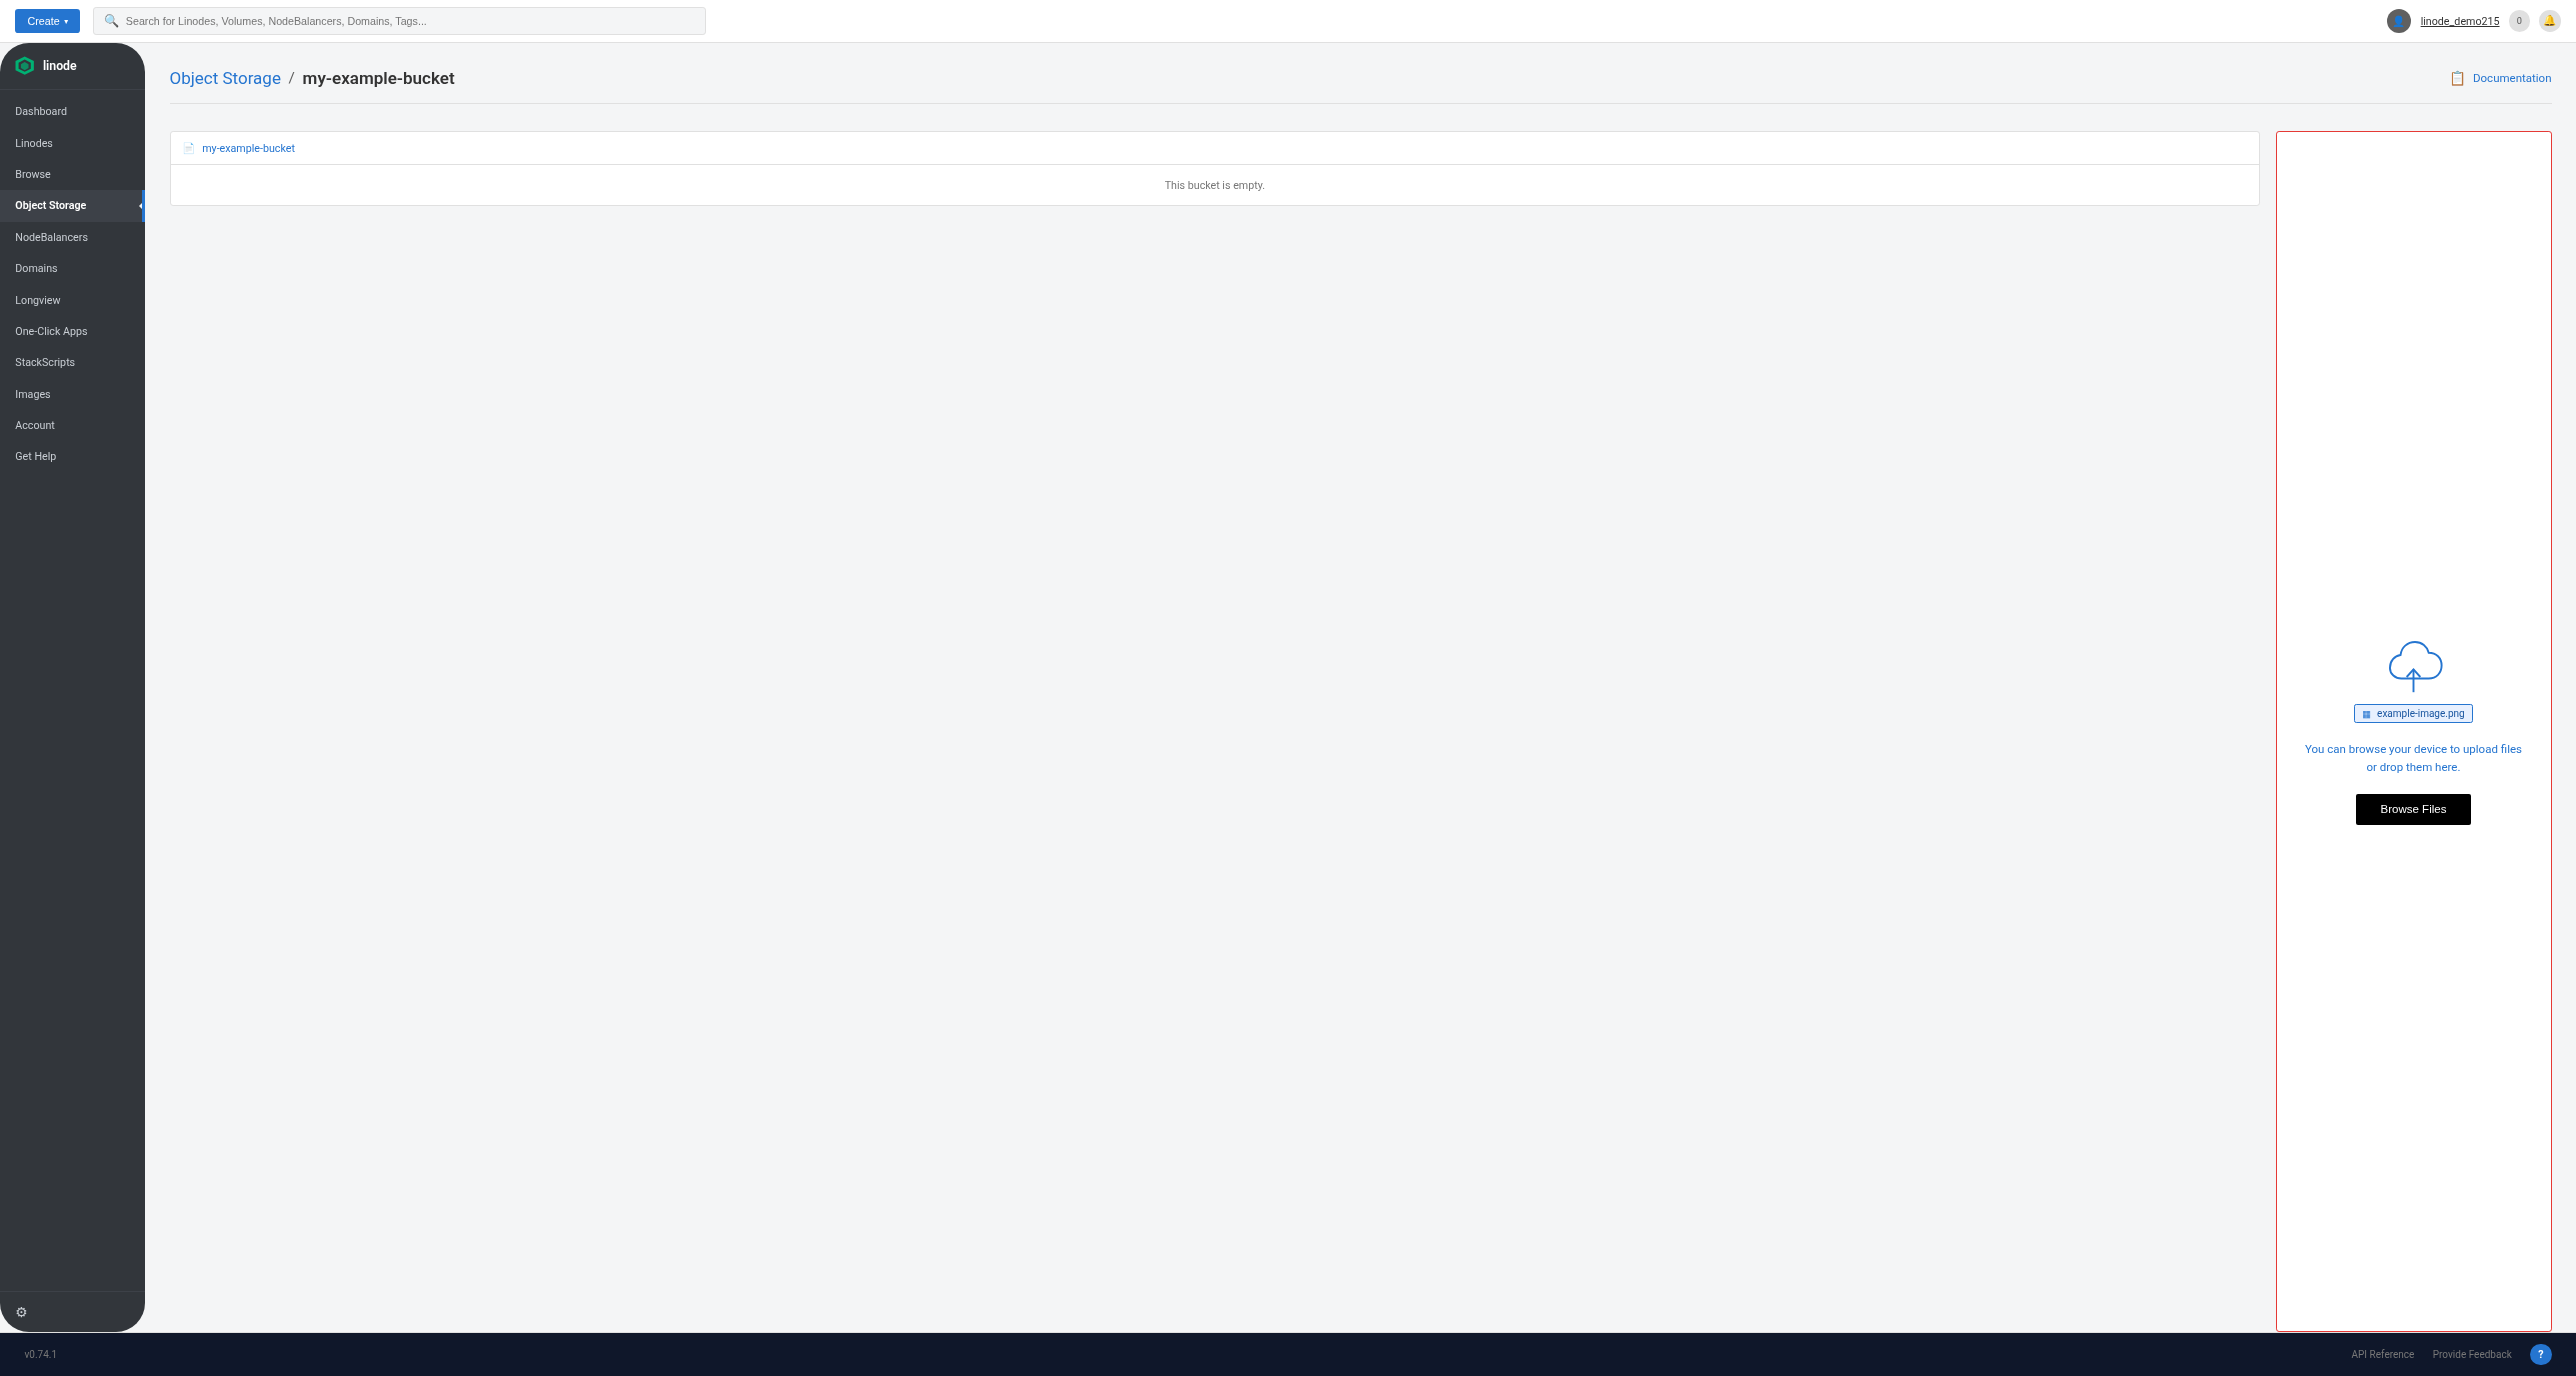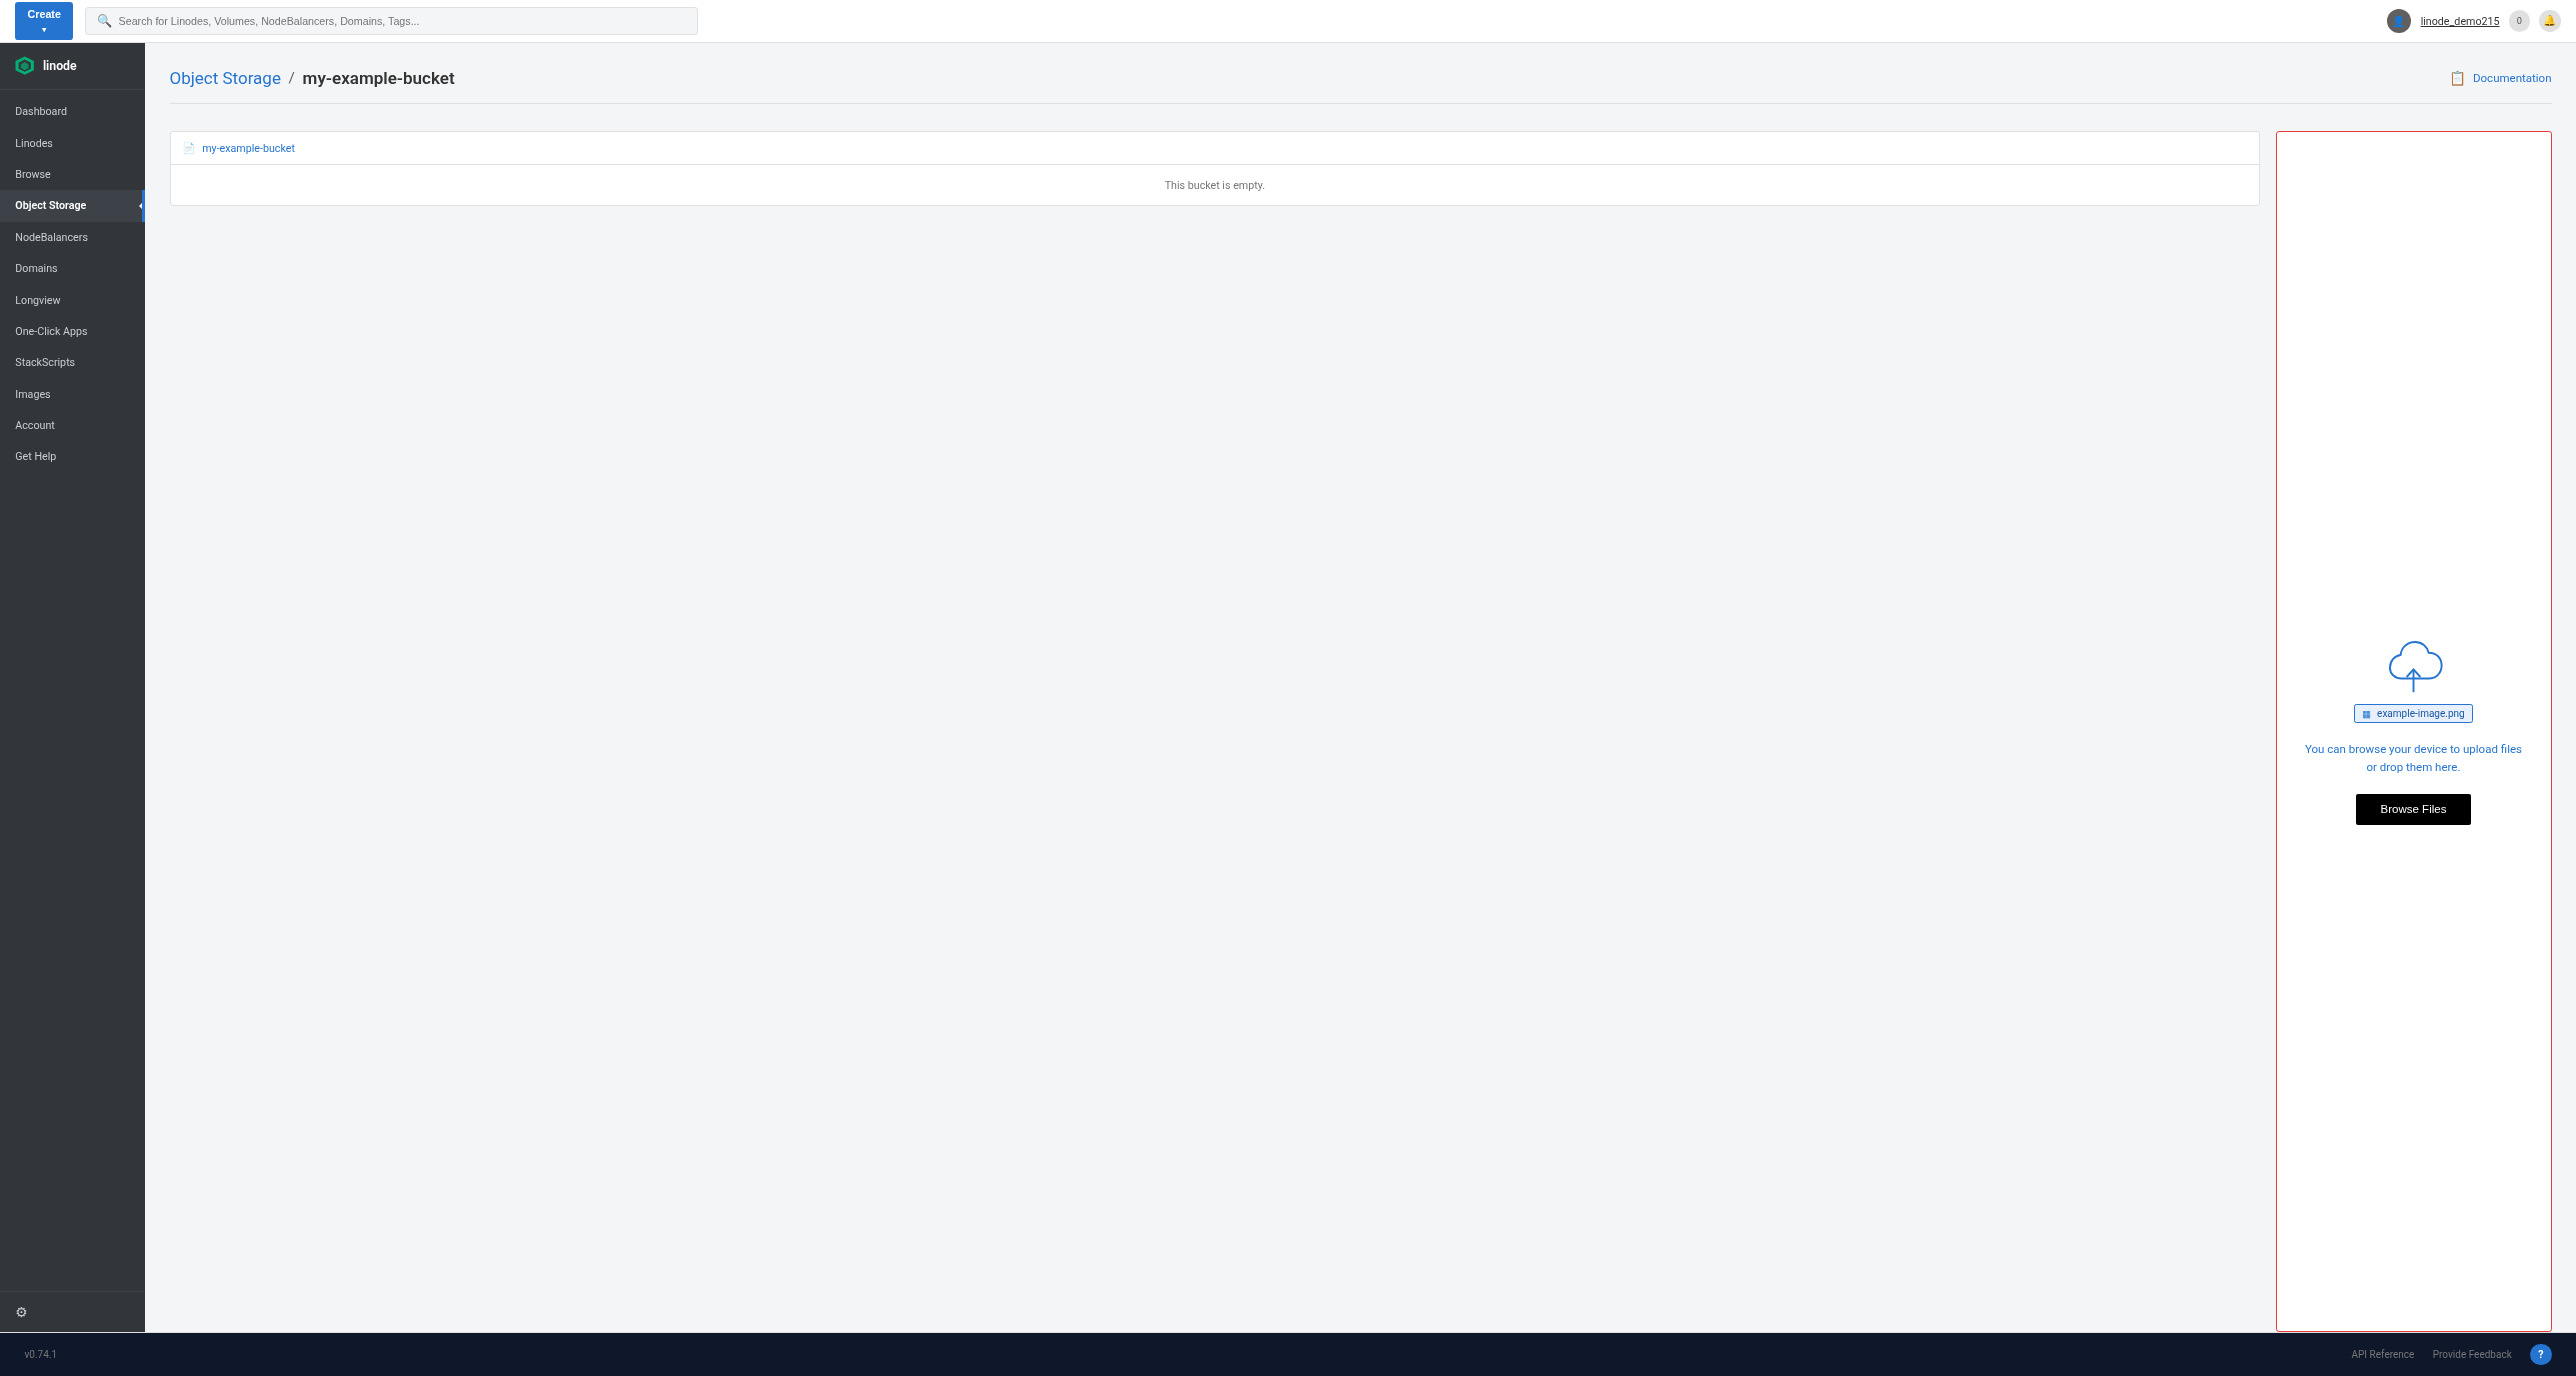--- a/index.html
+++ b/index.html
@@ -7,21 +7,21 @@
 
     
     .topnav {
       display: flex; align-items: center; background: #fff;
       border-bottom: 0.8px solid #e0e0e0; padding: 0 15.3px; height: 43px;
       flex-shrink: 0; z-index: 10; gap: 12.3px;
     }
     .create-btn {
       display: flex; align-items: center; gap: 4.6px;
       background: #2575d0; color: #fff; border: none; border-radius: 3.1px;
-      padding: 6.1px 12.3px; cursor: pointer; font-size: 10.7px; font-weight: 700; flex-direction: column;
+      padding: 6.1px 12.3px; cursor: pointer; font-size: 10.7px; font-weight: 400;
     }
     .create-btn .chevron { font-size: 7.7px; }
     .search-bar {
       flex: 1; display: flex; align-items: center;
       background: #f4f5f6; border: 0.8px solid #e0e0e0; border-radius: 3.1px;
       padding: 6.1px 10.7px; gap: 6.1px; max-width: 613px;
     }
     .search-bar input {
       border: none; background: transparent; outline: none;
       font-size: 10.7px; color: #606060; width: 100%;
@@ -41,21 +41,21 @@
       width: 21.4px; height: 21.4px; border-radius: 50%; background: #e0e0e0;
       display: flex; align-items: center; justify-content: center; font-size: 10.7px; color: #555;
     }
 
     
     .layout { display: flex; flex: 1; overflow: hidden; }
 
     
     .sidebar {
       width: 145px; background: #32363b; flex-shrink: 0;
-      display: flex; flex-direction: column; overflow-y: auto; position: relative;
+      display: flex; flex-direction: column; overflow-y: auto; position: relative; border-radius: 29px;
     }
     .sidebar-logo {
       display: flex; align-items: center; gap: 7.7px;
       padding: 12.3px 13.8px; border-bottom: 0.8px solid #3d4148;
     }
     .logo-mark { width: 21.4px; height: 21.4px; }
     .logo-text { color: #fff; font-size: 12.3px; font-weight: 600; }
     .sidebar-nav { flex: 1; padding: 6.1px 0; }
     .sidebar-item {
       padding: 9.2px 15.3px; color: #c8cdd3; font-size: 10.7px; cursor: pointer;

